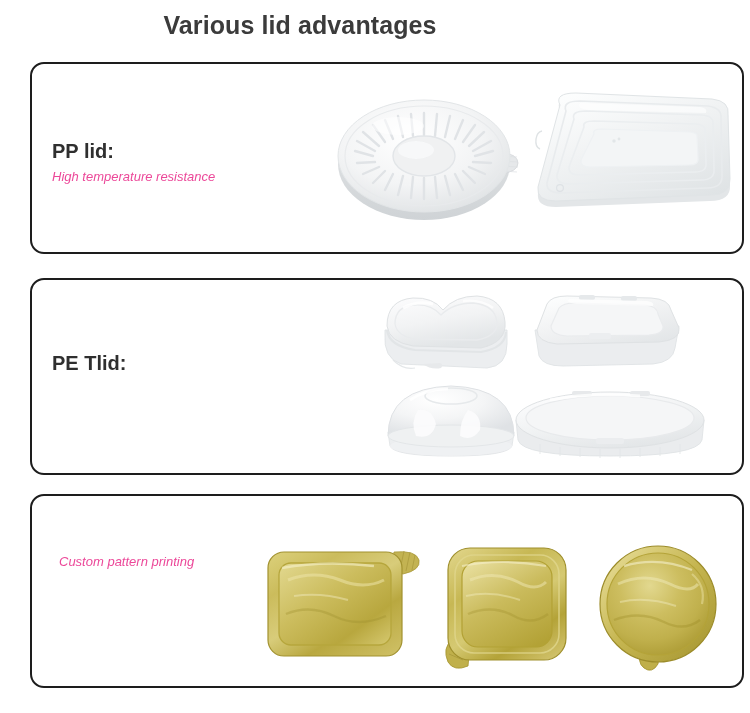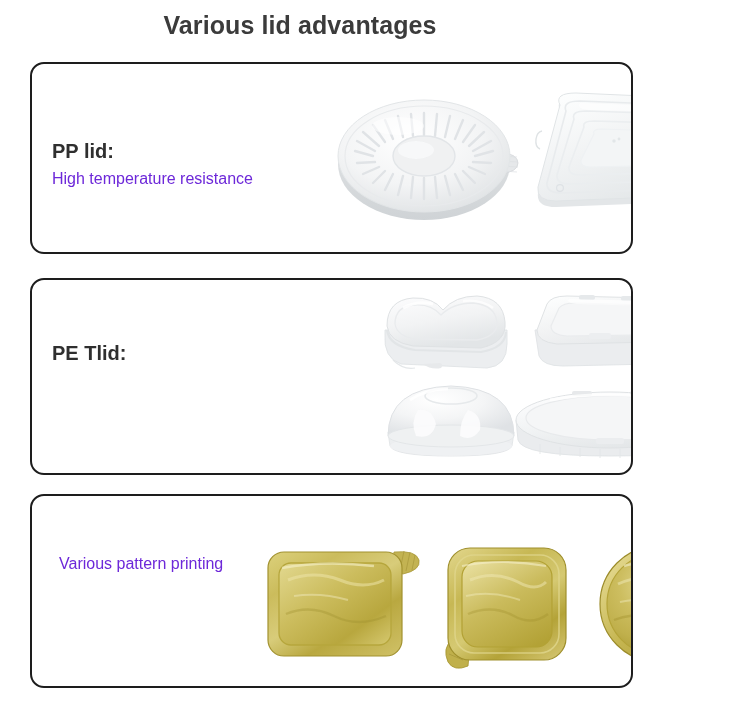--- a/index.html
+++ b/index.html
@@ -25,21 +25,21 @@
     font-size: 25px;
     font-weight: bold;
     color: #3b3b3b;
     letter-spacing: 0.1px;
   }
 
   
   .card {
     position: absolute;
     left: 30px;
-    width: 603px;
+    width: 714px;
     border: 2px solid #1d1d1d;
     border-radius: 14px;
     background: #ffffff;
     box-sizing: border-box;
     overflow: hidden;
   }
   #card-pp  { top: 62px;  height: 192px; }
   #card-pet { top: 278px; height: 197px; }
   #card-foil{ top: 494px; height: 194px; }
 
@@ -49,30 +49,31 @@
     color: #3a3a3a;
   }
   .card-heading {
     font-size: 20px;
     font-weight: bold;
     color: #2f2f2f;
     line-height: 1.15;
     white-space: pre-line;
   }
   .card-sub {
-    font-size: 16px;
+    font-size: 13px;
     font-weight: normal;
-    color: #6d28d9;
+    color: #ec4899;
     line-height: 1.5;
     white-space: pre-line;
     margin-top: 4px;
+    font-style: italic;
   }
 
   #pp-text   { top: 76px; }
-  #pet-text  { top: 62px; }
+  #pet-text  { top: 72px; }
   #foil-text { top: 52px; }
   #foil-text .card-sub { padding-left: 7px; }
 
   
   .art {
     position: absolute;
     pointer-events: none;
   }
 
   
@@ -319,21 +320,21 @@
 
       <rect x="86" y="52" width="28" height="6" rx="2" fill="#ebedef"></rect>
       <path d="M40 14 Q80 6 130 10" fill="none" stroke="#ffffff" stroke-width="3" opacity="0.75"></path>
     </svg>
   </div>
 </div>
 
 <div class="card" id="card-foil">
 
   <div class="card-text" id="foil-text">
-    <div class="card-sub">Various pattern printing</div>
+    <div class="card-sub">Custom pattern printing</div>
   </div>
 
   <div class="art" id="foil-rect">
     <svg viewBox="0 0 160 118" width="160" height="118">
       <defs>
         <linearGradient id="goldRectG" x1="0.1" y1="0" x2="0.9" y2="1">
           <stop offset="0%" stop-color="#d9cd76"></stop>
           <stop offset="22%" stop-color="#cbbc5c"></stop>
           <stop offset="48%" stop-color="#d8cc7a"></stop>
           <stop offset="70%" stop-color="#b9a840"></stop>

